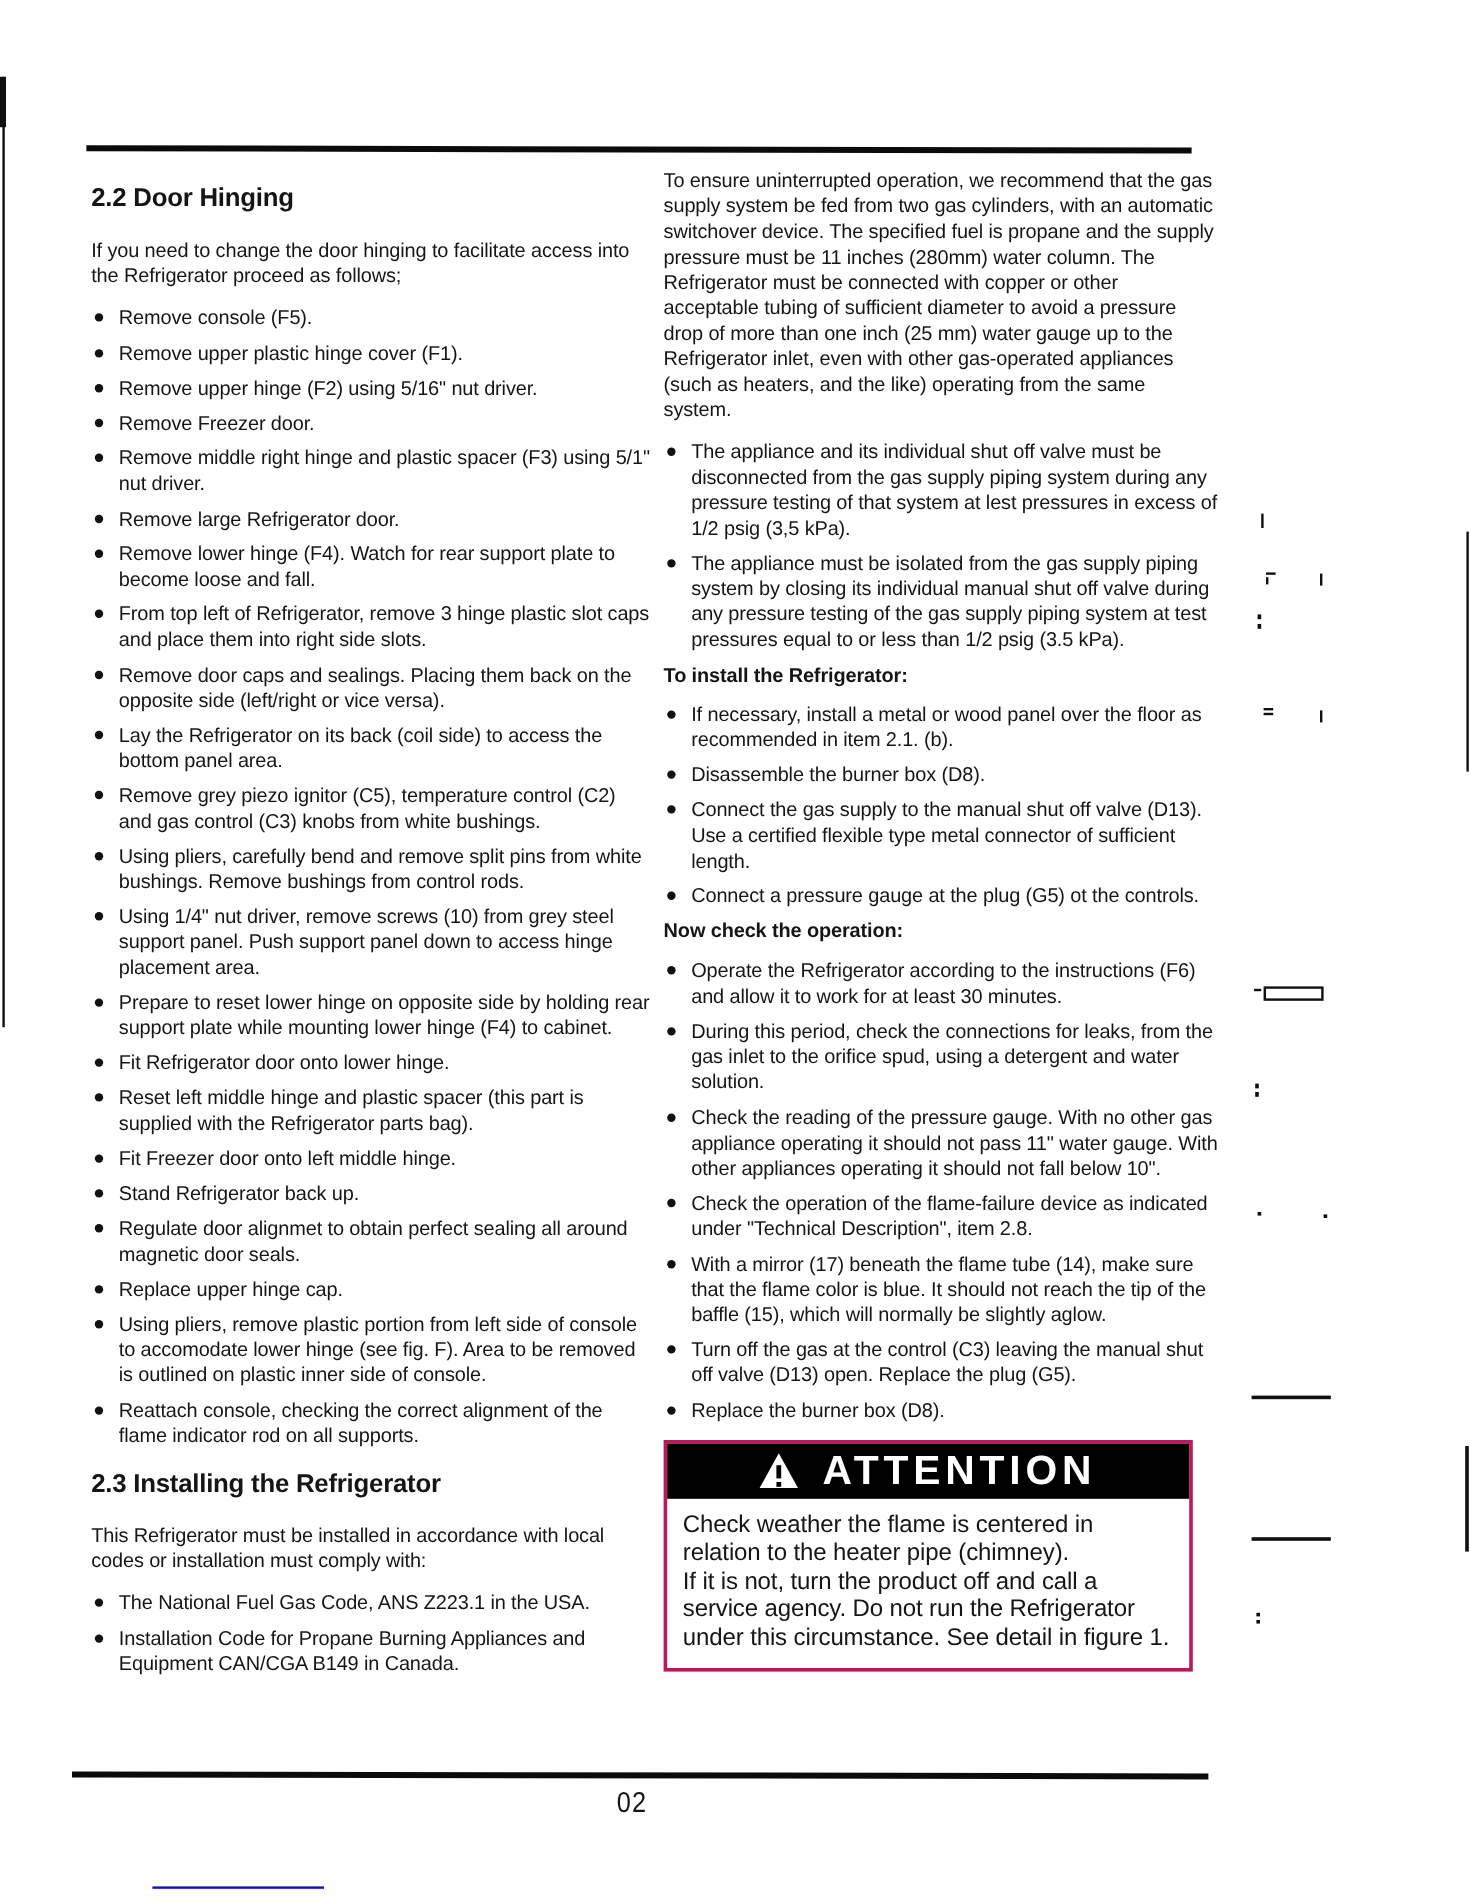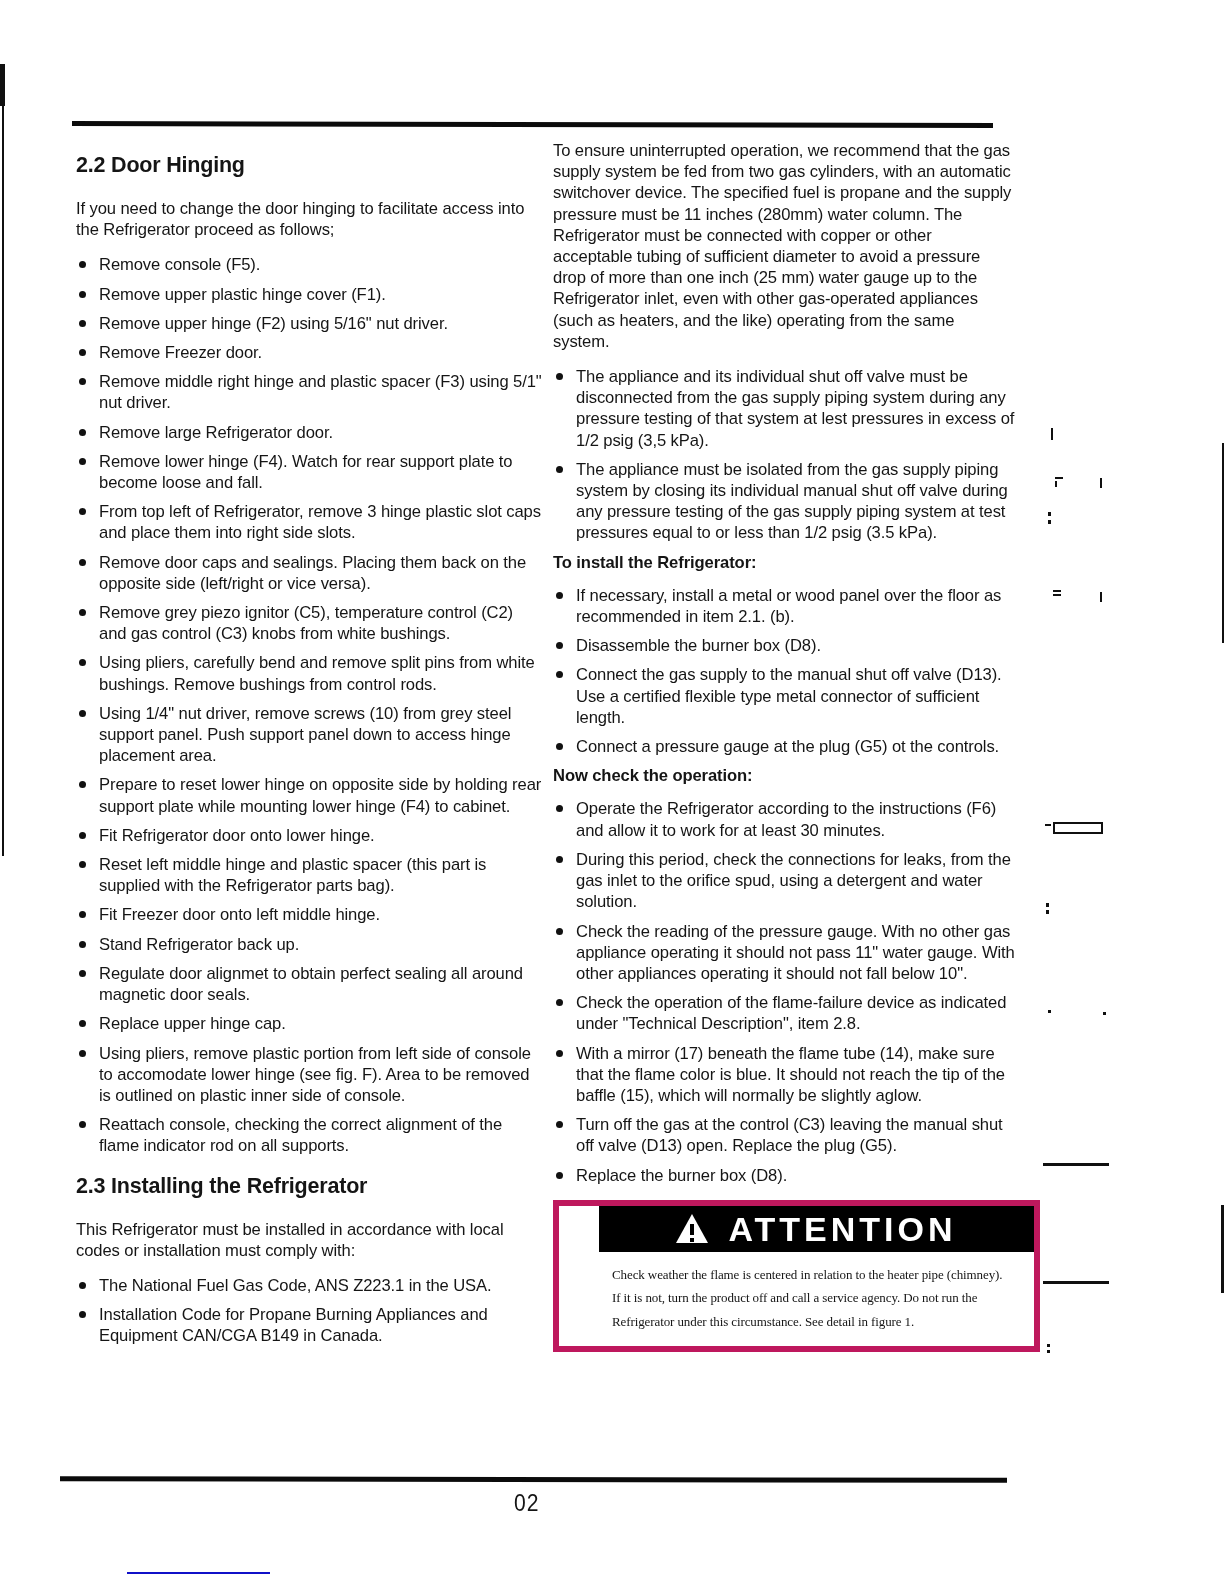--- a/index.html
+++ b/index.html
@@ -33,29 +33,29 @@
   p.subhead { font-weight:bold; margin:6px 0 12px 0; }
 
   ul.blist { list-style:none; margin:0 0 2px 0; padding:0; }
   ul.blist li { position:relative; padding-left:23px; margin:0 0 8px 0; }
   ul.blist li::before {
     content:""; position:absolute; left:3px; top:7px;
     width:7px; height:7px; background:#111; border-radius:50%;
   }
 
   
-  .attn { border:6px solid #be185d; margin-top:14px; width:435px;padding-left:40px; }
+  .attn { border:3px solid #be185d; margin-top:14px; width:435px; }
   .attn-head { height:46px; display:flex; align-items:center; justify-content:center; gap:20px; }
   .attn-title { font-weight:bold; font-size:34px; letter-spacing:4px; line-height:1; }
   .warn-tri { width:0; height:0; border-left:16px solid transparent;
               border-right:16px solid transparent; border-bottom:29px solid #ffffff;
               position:relative; }
   .warn-bar { position:absolute; left:-2px; top:10px; width:4px; height:11px; background:#000; }
   .warn-dot { position:absolute; left:-2px; top:24px; width:4px; height:4px; background:#000; }
-  .attn-body { padding:11px 12px 13px 13px; font-size:13px; line-height:23.5px;font-family:Liberation Serif, serif; }
+  .attn-body { padding:11px 12px 13px 13px; font-size:20px; line-height:23.5px; }
   .attn-body p { margin:0; }
 </style>
 </head>
 <body>
 
 <div class="page">
 
   <div class="rule rule-top"></div>
   <div class="rule rule-bottom"></div>
   <div class="artifact" style="left:0;top:64px;width:5px;height:42px;"></div>
@@ -88,20 +88,21 @@
     <ul class="blist">
       <li>Remove console (F5).</li>
       <li>Remove upper plastic hinge cover (F1).</li>
       <li>Remove upper hinge (F2) using 5/16" nut driver.</li>
       <li>Remove Freezer door.</li>
       <li>Remove middle right hinge and plastic spacer (F3) using 5/1" nut driver.</li>
       <li>Remove large Refrigerator door.</li>
       <li>Remove lower hinge (F4). Watch for rear support plate to become loose and fall.</li>
       <li>From top left of Refrigerator, remove 3 hinge plastic slot caps and place them into right side slots.</li>
       <li>Remove door caps and sealings. Placing them back on the opposite side (left/right or vice versa).</li>
+      <li>Lay the Refrigerator on its back (coil side) to access the bottom panel area.</li>
       <li>Remove grey piezo ignitor (C5), temperature control (C2) and gas control (C3) knobs from white bushings.</li>
       <li>Using pliers, carefully bend and remove split pins from white bushings. Remove bushings from control rods.</li>
       <li>Using 1/4" nut driver, remove screws (10) from grey steel support panel. Push support panel down to access hinge placement area.</li>
       <li>Prepare to reset lower hinge on opposite side by holding rear support plate while mounting lower hinge (F4) to cabinet.</li>
       <li>Fit Refrigerator door onto lower hinge.</li>
       <li>Reset left middle hinge and plastic spacer (this part is supplied with the Refrigerator parts bag).</li>
       <li>Fit Freezer door onto left middle hinge.</li>
       <li>Stand Refrigerator back up.</li>
       <li>Regulate door alignmet to obtain perfect sealing all around magnetic door seals.</li>
       <li>Replace upper hinge cap.</li>

